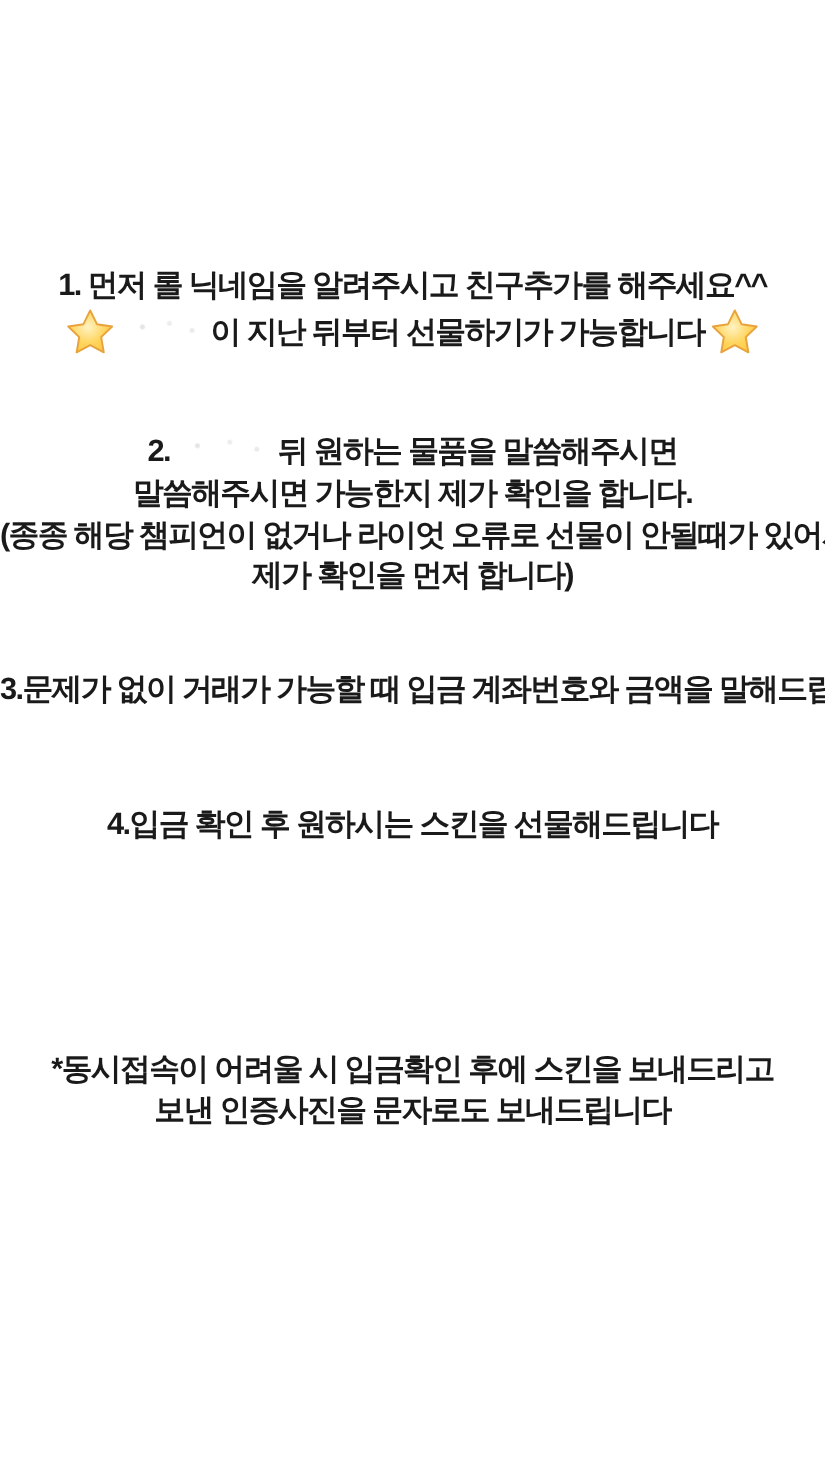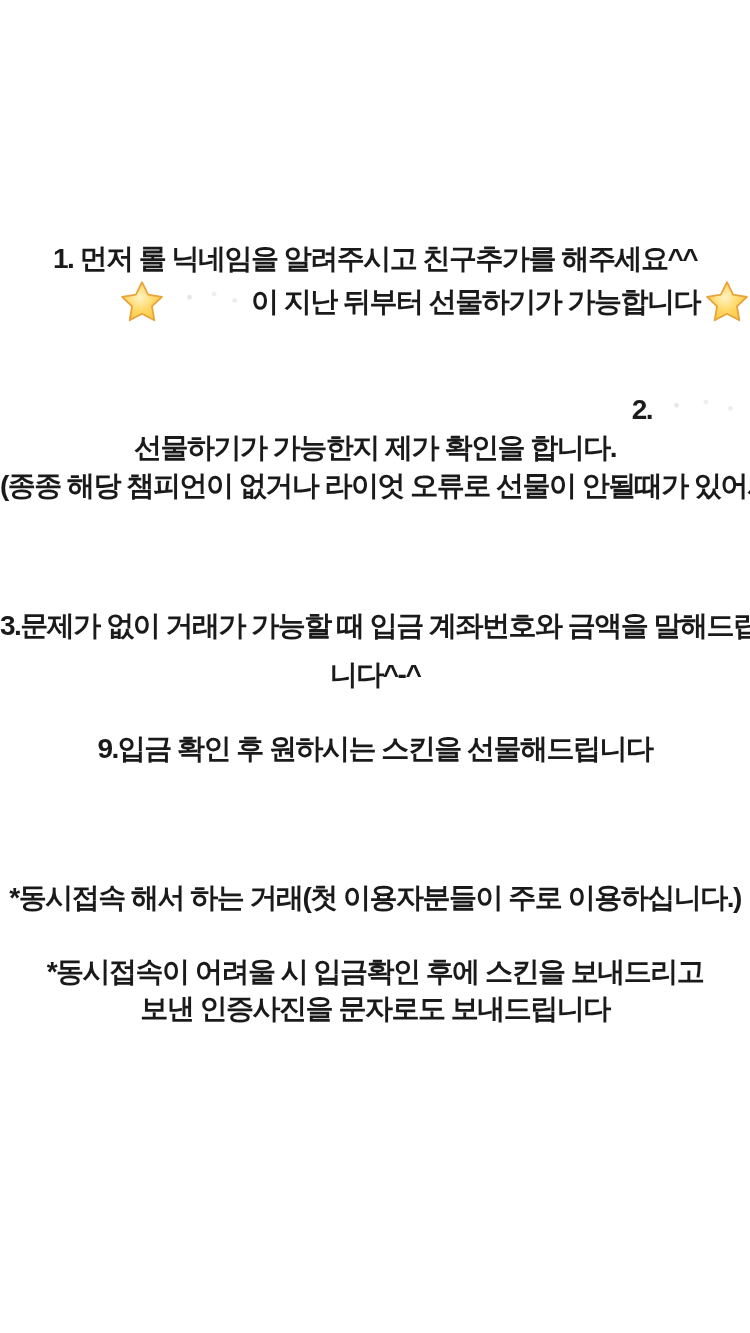--- a/index.html
+++ b/index.html
@@ -23,21 +23,21 @@
     left: 0;
     width: 750px;
     text-align: center;
     white-space: nowrap;
     font-size: 28px;
     letter-spacing: -1.5px;
     line-height: 1.3;
   }
   .row {
     display: flex;
-    justify-content: flex-end;
+    justify-content: center;
     align-items: center;
   }
   .star {
     display: inline-block;
     width: 46px;
     height: 46px;
     flex: 0 0 auto;
   }
   .star svg { display: block; width: 46px; height: 46px; }
   .star-left  { margin-right: 4px; }
@@ -84,29 +84,29 @@
     <span class="star star-right">
       <svg viewBox="0 0 36 36">
           <path d="M18 2.5l4.8 9.8 10.8 1.6-7.8 7.6 1.85 10.8L18 27.2l-9.65 5.1 1.85-10.8-7.8-7.6 10.8-1.6z" fill="url(#starGrad)" stroke="#E8A33D" stroke-width="1.4" stroke-linejoin="round"></path>
         </svg>
     </span>
   </div>
 
   <div class="line row" style="top:368px; height:36px">
     <span>2.</span>
     <span class="redacted redacted-b"></span>
+    <span>뒤 원하는 물품을 말씀해주시면</span>
   </div>
 
-  <div class="line" style="top:406px">선물하기가 가능한지 제가 확인을 합니다.</div>
+  <div class="line" style="top:406px">말씀해주시면 가능한지 제가 확인을 합니다.</div>
   <div class="line" style="top:444px">(종종 해당 챔피언이 없거나 라이엇 오류로 선물이 안될때가 있어서</div>
+  <div class="line" style="top:481px">제가 확인을 먼저 합니다)</div>
 
   <div class="line" style="top:584px">3.문제가 없이 거래가 가능할 때 입금 계좌번호와 금액을 말해드립</div>
-  <div class="line" style="top:633px">니다^-^</div>
 
-  <div class="line" style="top:707px">9.입금 확인 후 원하시는 스킨을 선물해드립니다</div>
+  <div class="line" style="top:707px">4.입금 확인 후 원하시는 스킨을 선물해드립니다</div>
 
 
-  <div class="line" style="top:856px">*동시접속 해서 하는 거래(첫 이용자분들이 주로 이용하십니다.)</div>
 
   <div class="line" style="top:967px">보낸 인증사진을 문자로도 보내드립니다</div>
   <div class="line" style="top:930px">*동시접속이 어려울 시 입금확인 후에 스킨을 보내드리고</div>
 
 </div>
 
 </body></html>

